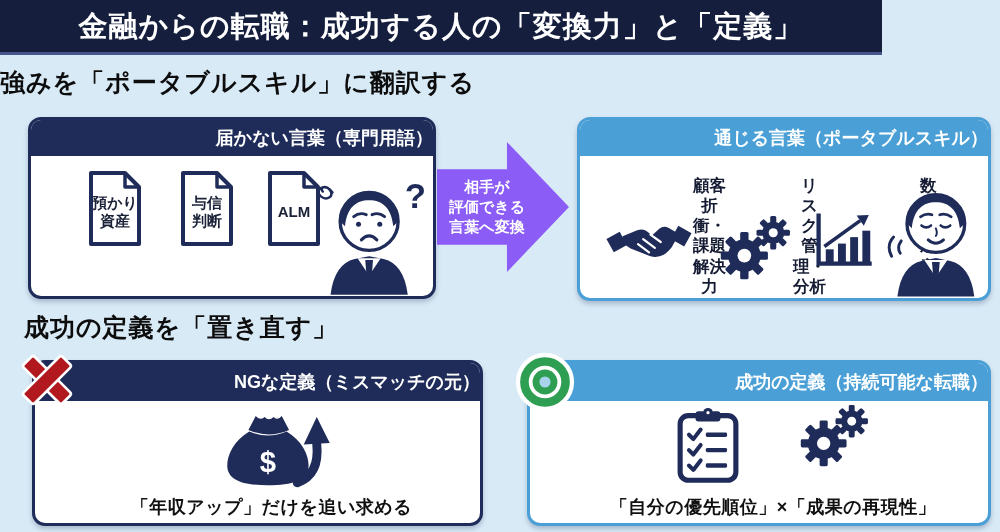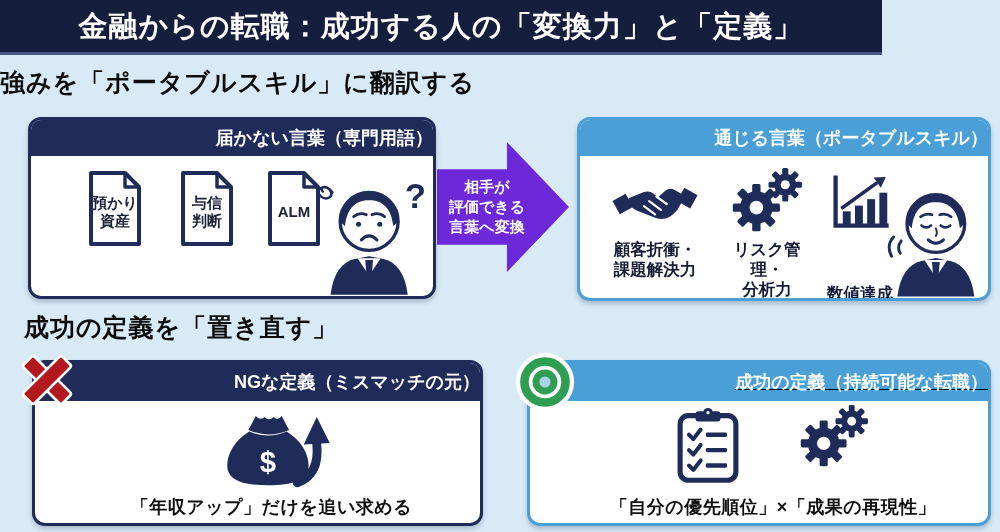--- a/index.html
+++ b/index.html
@@ -32,54 +32,54 @@
   .sky-box{border-color:#4aa0d6;}
   .box-head{
     height:36px; line-height:36px; text-align:right;
     background:#1f2c59; color:#fff; font-weight:bold; font-size:18px;
   }
   .sky-box .box-head{background:#4aa0d6;}
   .box-body{position:relative; height:calc(100% - 36px);margin-left:28px;}
   #jargon-box  {left:28px;  top:117px; width:402px; height:176px;}
   #portable-box{left:577px; top:117px; width:408px; height:178px;}
   #ng-box      {left:32px;  top:360px; width:445px; height:160px;}
-  #success-box {left:527px; top:360px; width:458px; height:160px;text-decoration:underline;}
+  #success-box {left:527px; top:360px; width:458px; height:160px;}
   #ng-box .box-head, #success-box .box-head{height:38px; line-height:38px;}
   #ng-box .box-body, #success-box .box-body{height:calc(100% - 38px);}
   
   .doc{position:absolute; width:58px; height:77px; top:14px;}
   .doc svg{position:absolute; left:0; top:0;}
   .doc-label{
     position:absolute; left:0; top:0; width:100%; height:100%;
     display:flex; align-items:center; justify-content:center;
     padding-top:6px; box-sizing:border-box; text-align:center;
     font-size:15px; font-weight:bold; color:#1b2238; line-height:1.18;
     white-space:pre-line;
   }
   #doc1{left:27px;} #doc2{left:119px;} #doc3{left:206px;}
   
   .person{position:absolute; bottom:1px;}
   #confused-person{right:4px;}
   #happy-person{right:6px;}
   
   .big-arrow{
     position:absolute; left:437px; top:142px; width:132px; height:130px;
-    background:#6d28d9;
+    background:#8b5cf6;
     -webkit-clip-path:polygon(0 21%,53% 21%,53% 0,100% 50%,53% 100%,53% 79%,0 79%);
     clip-path:polygon(0 21%,53% 21%,53% 0,100% 50%,53% 100%,53% 79%,0 79%);
     filter:drop-shadow(2px 3px 2px rgba(0,0,0,.25));
   }
   .arrow-label{
     position:absolute; left:2px; top:0; width:96px; height:100%;
     display:flex; align-items:center; justify-content:center; text-align:center;
     color:#fff; font-size:15px; font-weight:bold; line-height:1.32;
     white-space:pre-line;
   }
   
-  .skill{position:absolute; top:0; width:100px; display:flex; flex-direction:column; align-items:center;}
+  .skill{position:absolute; top:12px; width:100px; display:flex; flex-direction:row; align-items:center;}
   #skill1{left:-3px;} #skill2{left:109px;} #skill3{left:202px;gap:44px;}
   .skill-icon{height:76px; display:flex; align-items:flex-end; justify-content:center;}
   .skill-label{
     margin-top:7px; text-align:center; font-size:16.5px; font-weight:bold;
     color:#141b33; line-height:1.22; white-space:pre-line;
   }
   
   .center-icons{position:absolute; left:0; top:4px; width:100%; display:flex; justify-content:center; align-items:flex-start; gap:56px;}
   .caption{
     position:absolute; left:0; bottom:4px; width:100%; text-align:center;

